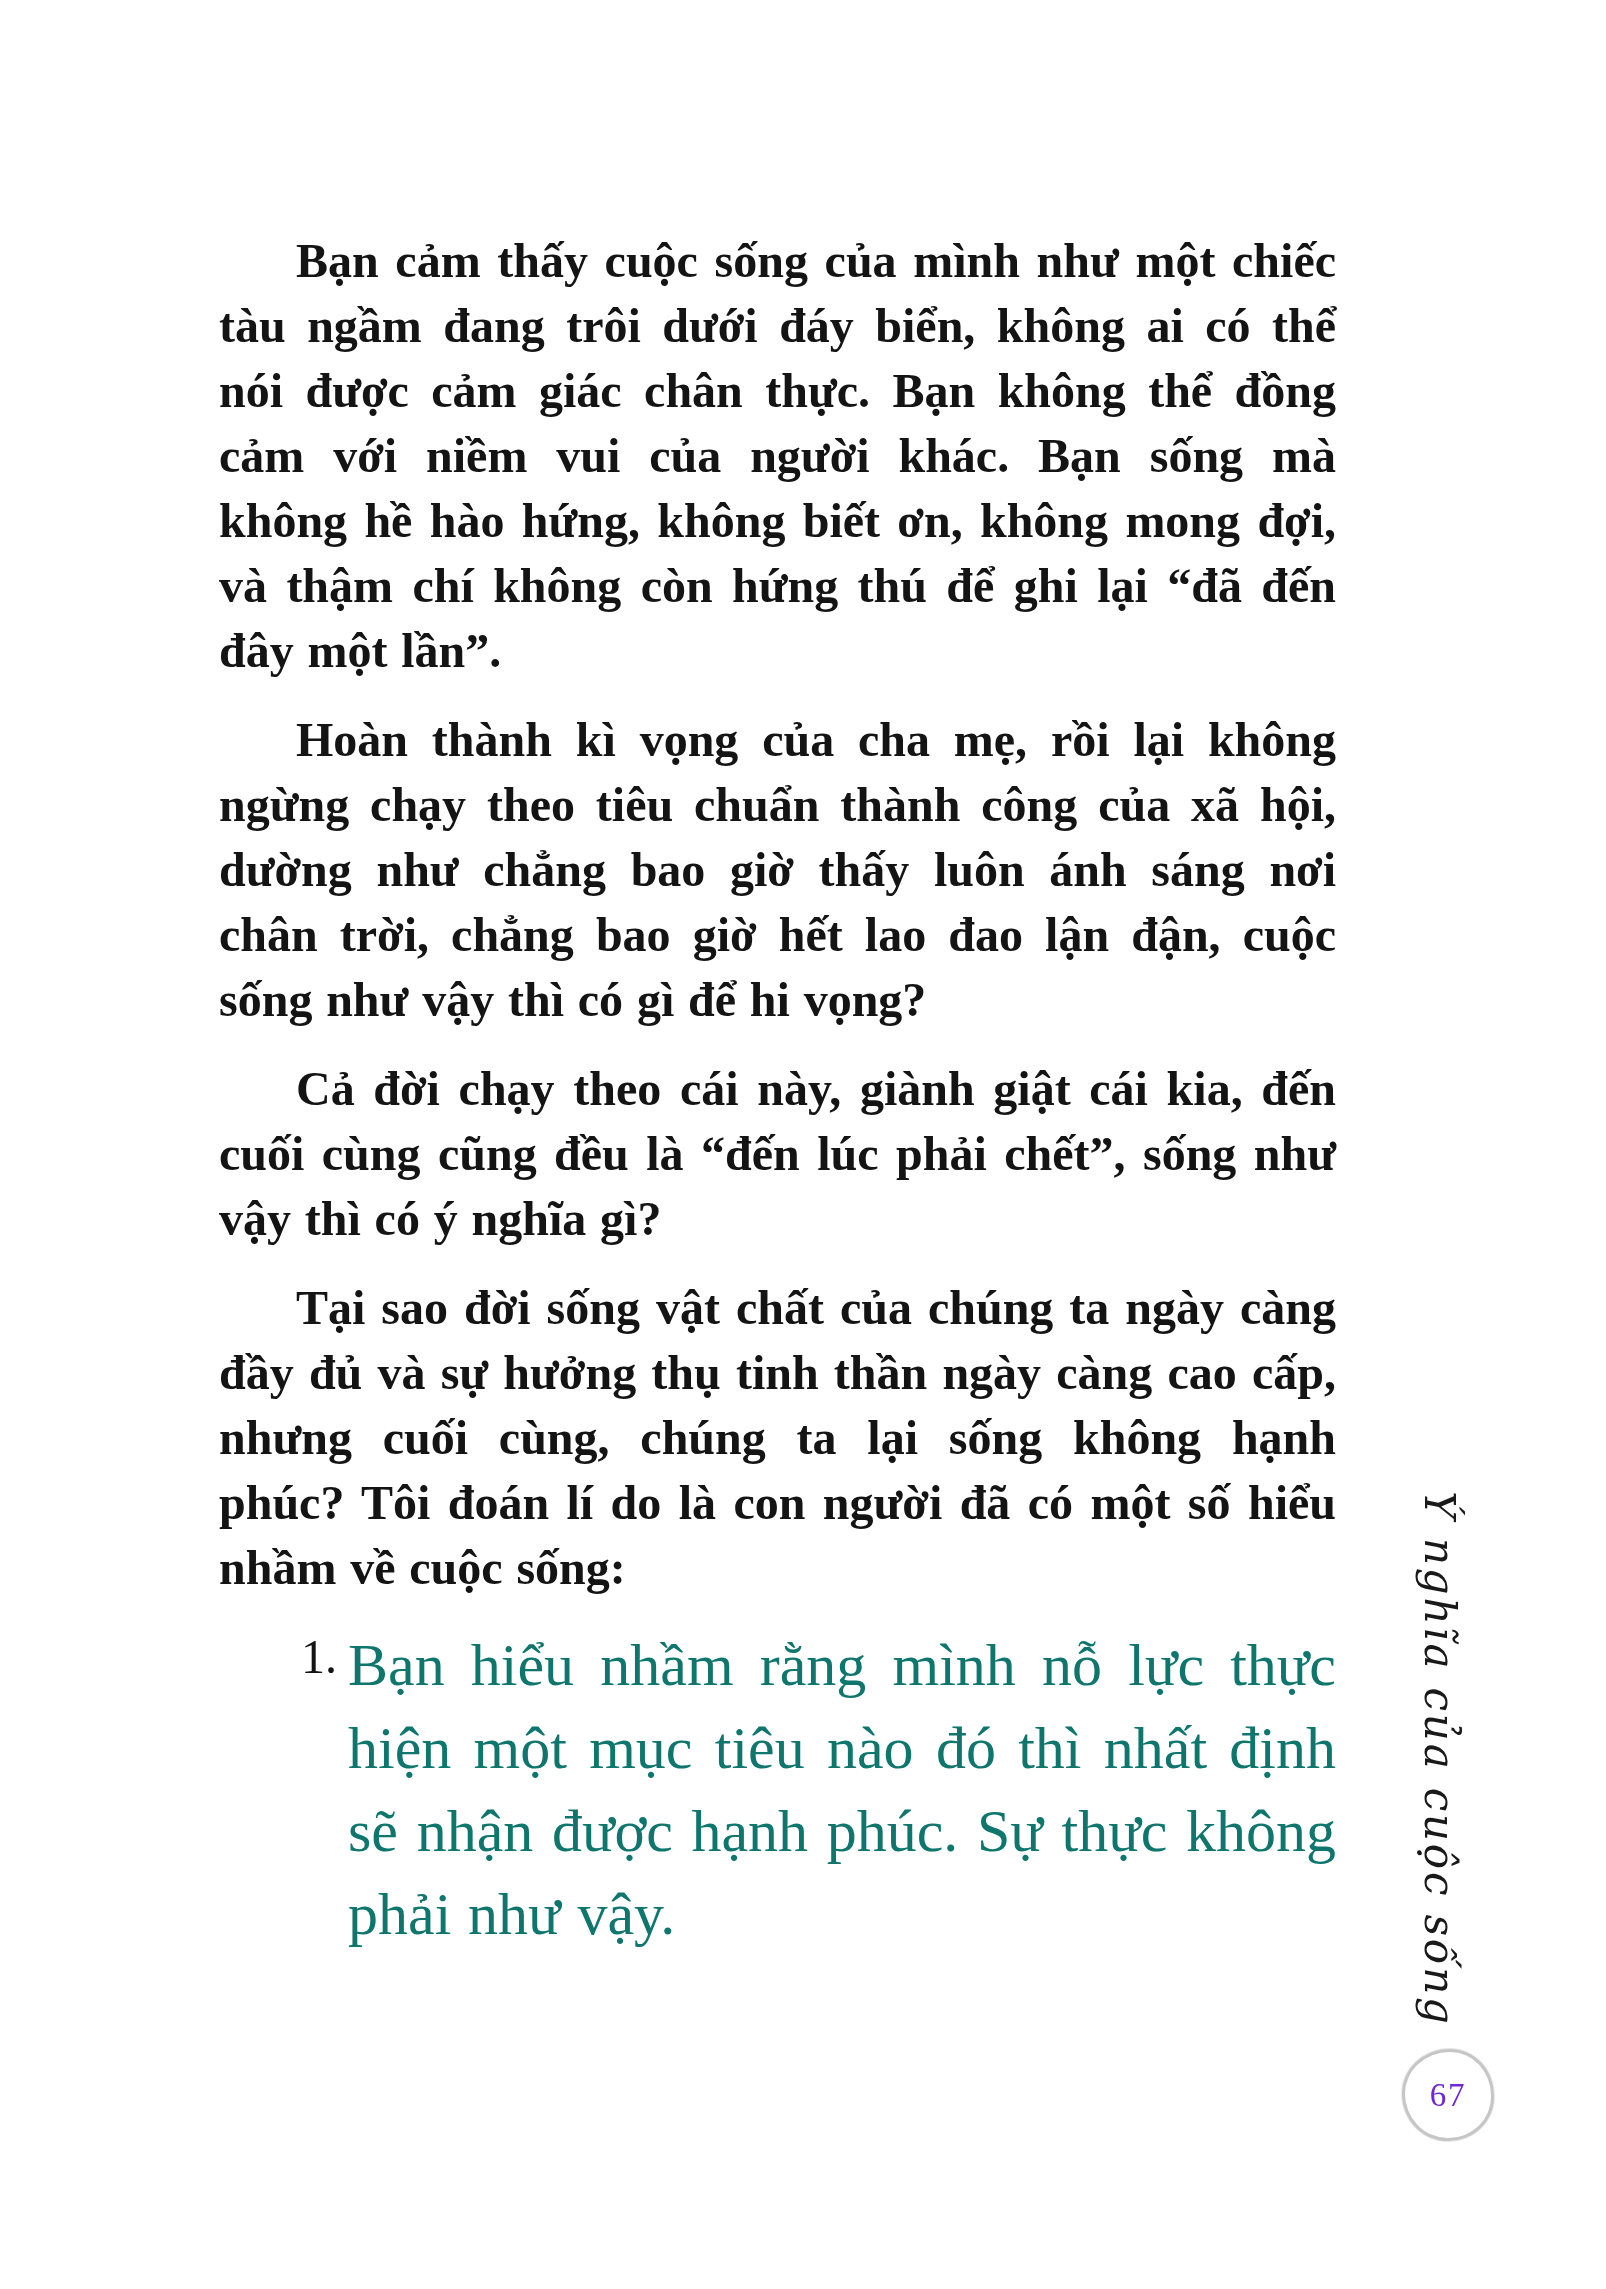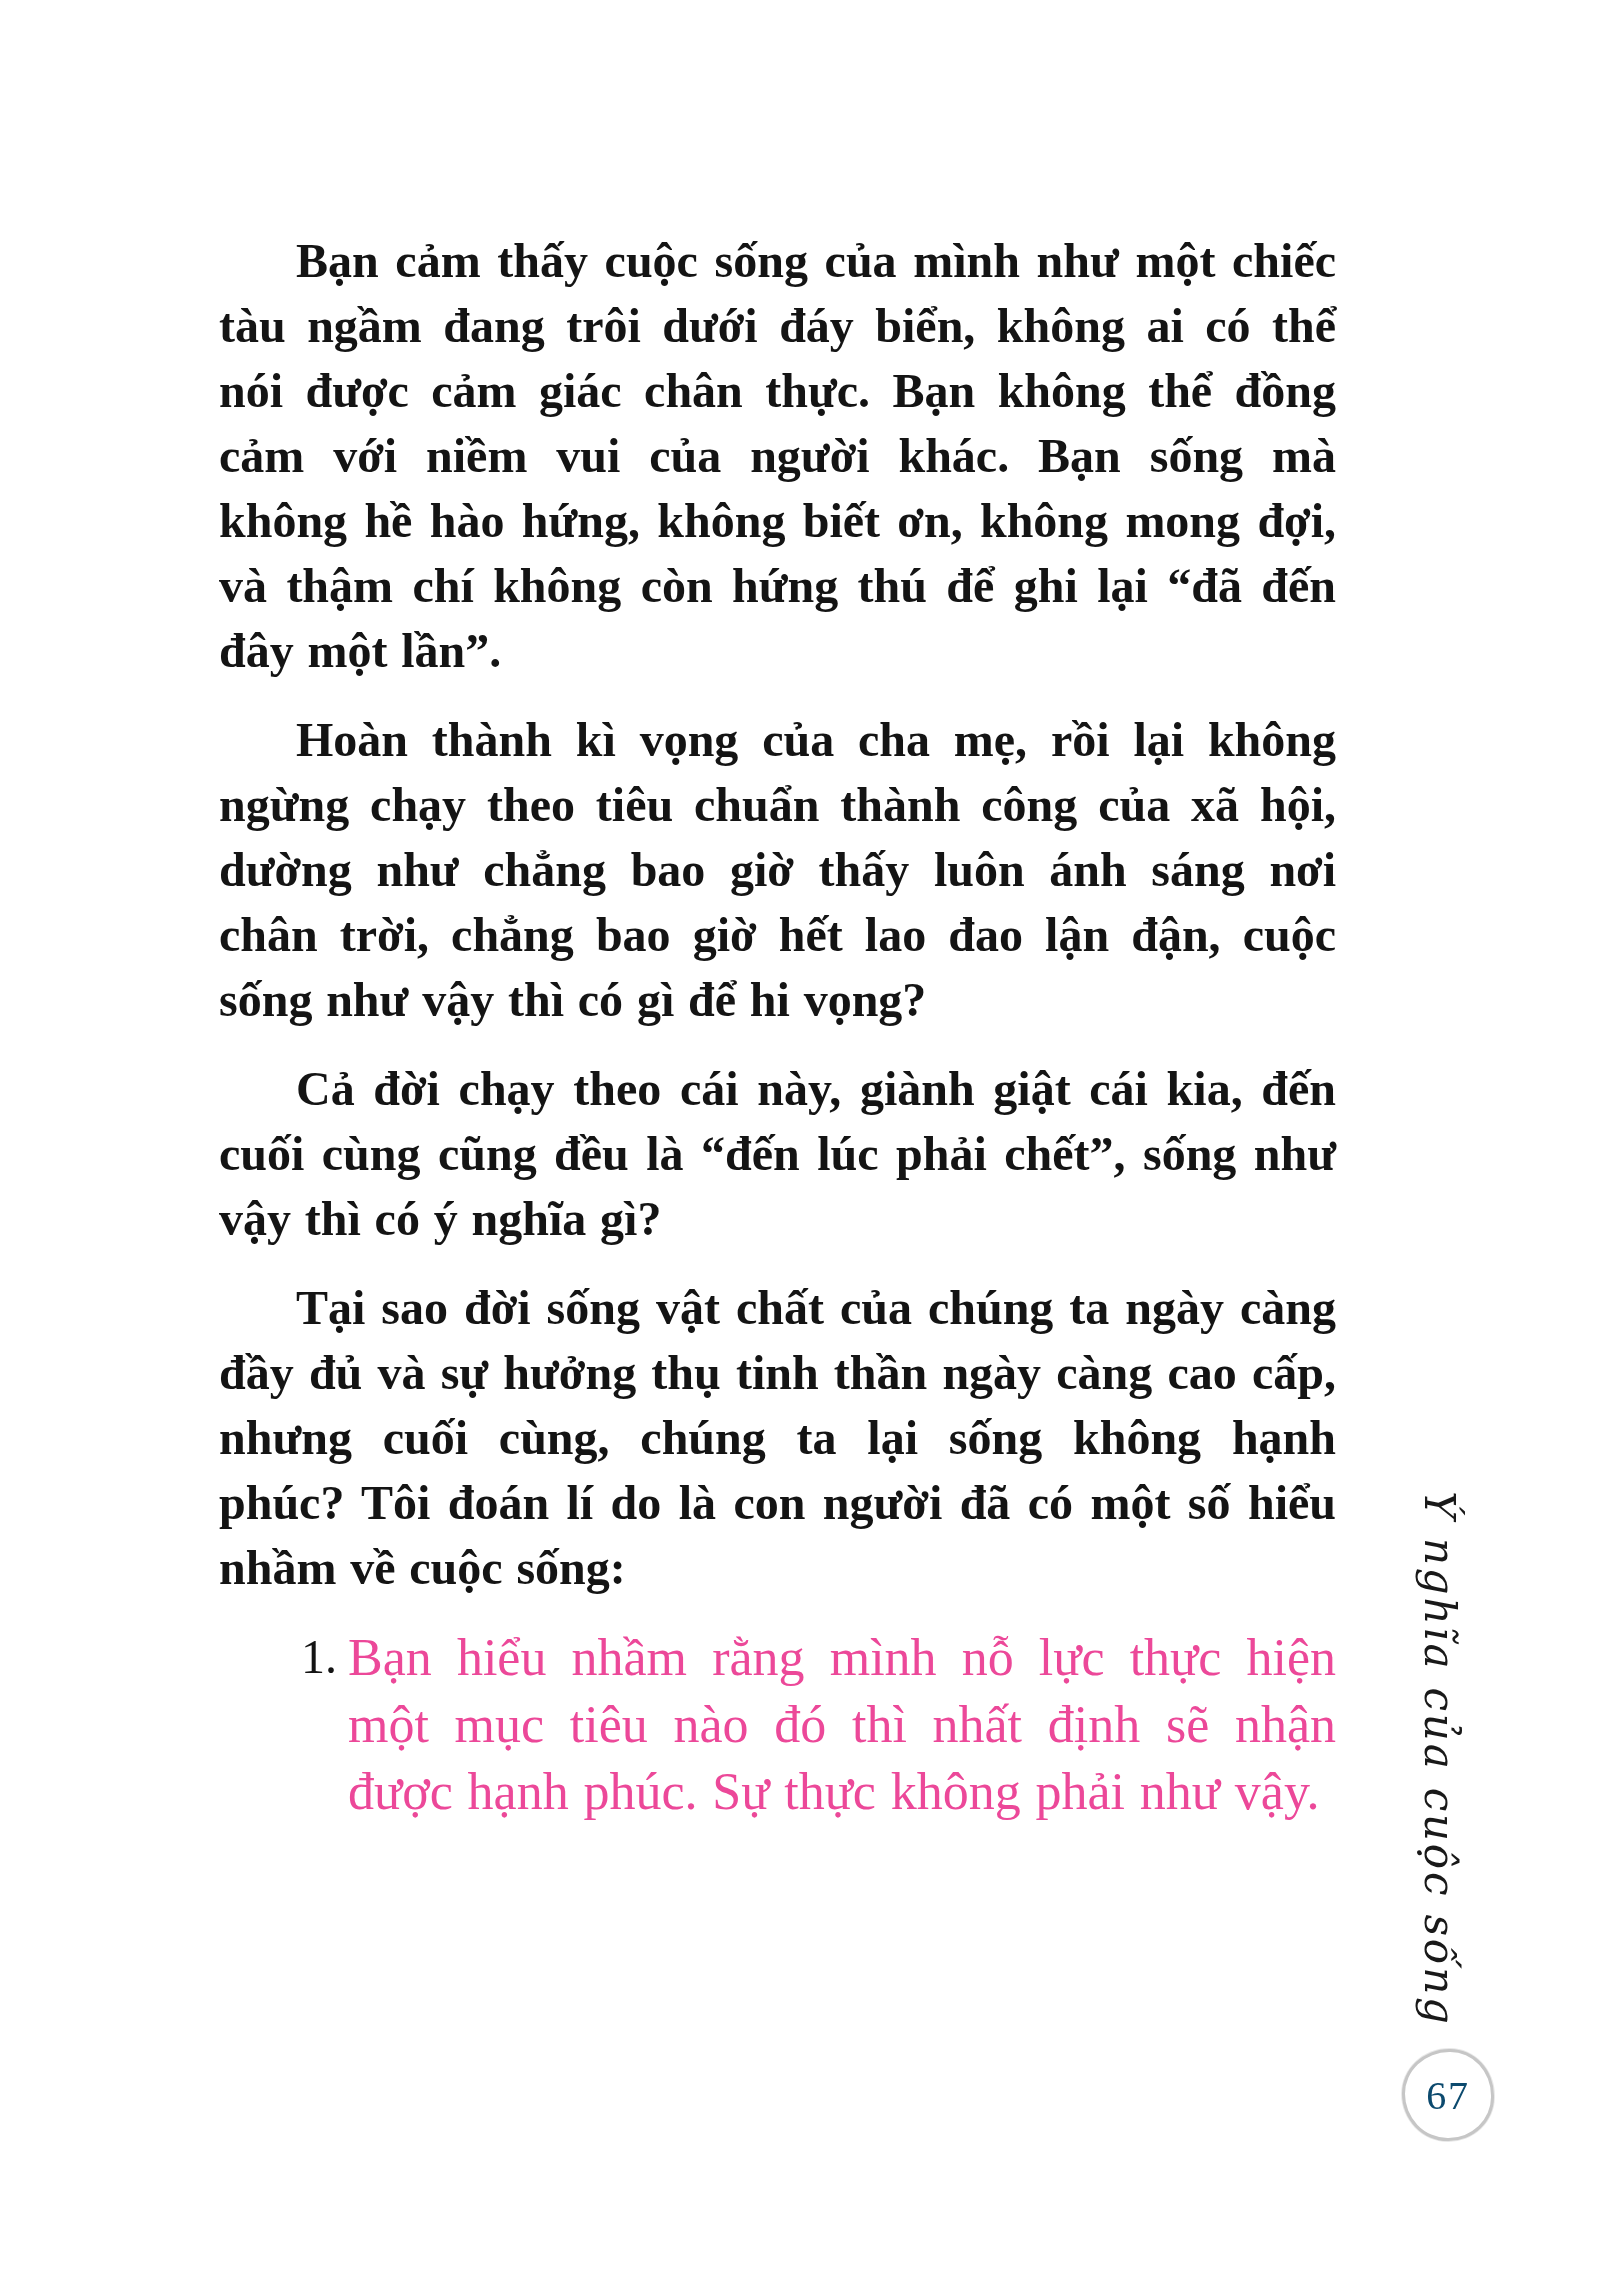--- a/index.html
+++ b/index.html
@@ -45,25 +45,25 @@
     align-items: flex-start;
   }
   .li-marker {
     flex: 0 0 47px;
     font-size: 48px;
     line-height: 65px;
     color: #141414;
   }
   .li-text {
     flex: 1;
-    font-size: 52px;
-    line-height: 67px;
+    font-size: 60px;
+    line-height: 83px;
     text-align: justify;
     word-spacing: 1.8px;
-    color: #ec4899;
+    color: #0f766e;
   }
   .side-title {
     position: absolute;
     left: 1439px;
     top: 1759px;
     transform: translate(-50%, -50%) rotate(90deg);
     white-space: nowrap;
     font-family: "DejaVu Serif", serif;
     font-style: italic;
     font-size: 42px;
@@ -79,23 +79,23 @@
     box-sizing: border-box;
     border: 3.7px solid #c6c6c6;
     border-radius: 52% 48% 50% 50% / 49% 51% 48% 52%;
     box-shadow: 0 0 0 0.9px #e8e8e8;
     display: flex;
     align-items: center;
     justify-content: center;
     background: #ffffff;
   }
   .page-badge span {
-    font-size: 40px;
+    font-size: 33px;
     letter-spacing: 1.8px;
-    color: #0c4a6e;
+    color: #6d28d9;
     font-family: "Liberation Serif", serif;
   }
 </style>
 </head>
 <body>
 
 <div class="page">
 
   <main class="text-block">
     <p>Bạn cảm thấy cuộc sống của mình như một chiếc tàu ngầm đang trôi dưới đáy biển, không ai có thể nói được cảm giác chân thực. Bạn không thể đồng cảm với niềm vui của người khác. Bạn sống mà không hề hào hứng, không biết ơn, không mong đợi, và thậm chí không còn hứng thú để ghi lại “đã đến đây một lần”.</p>

